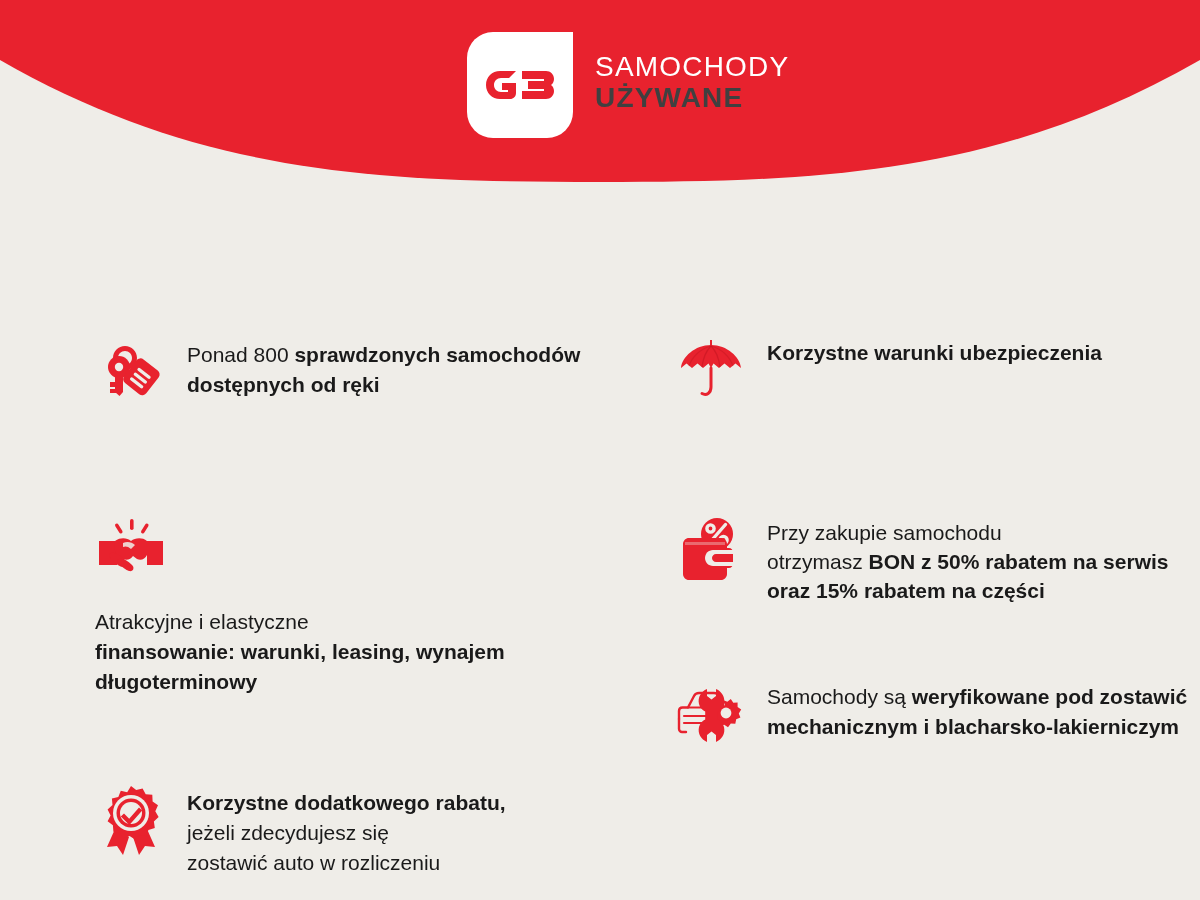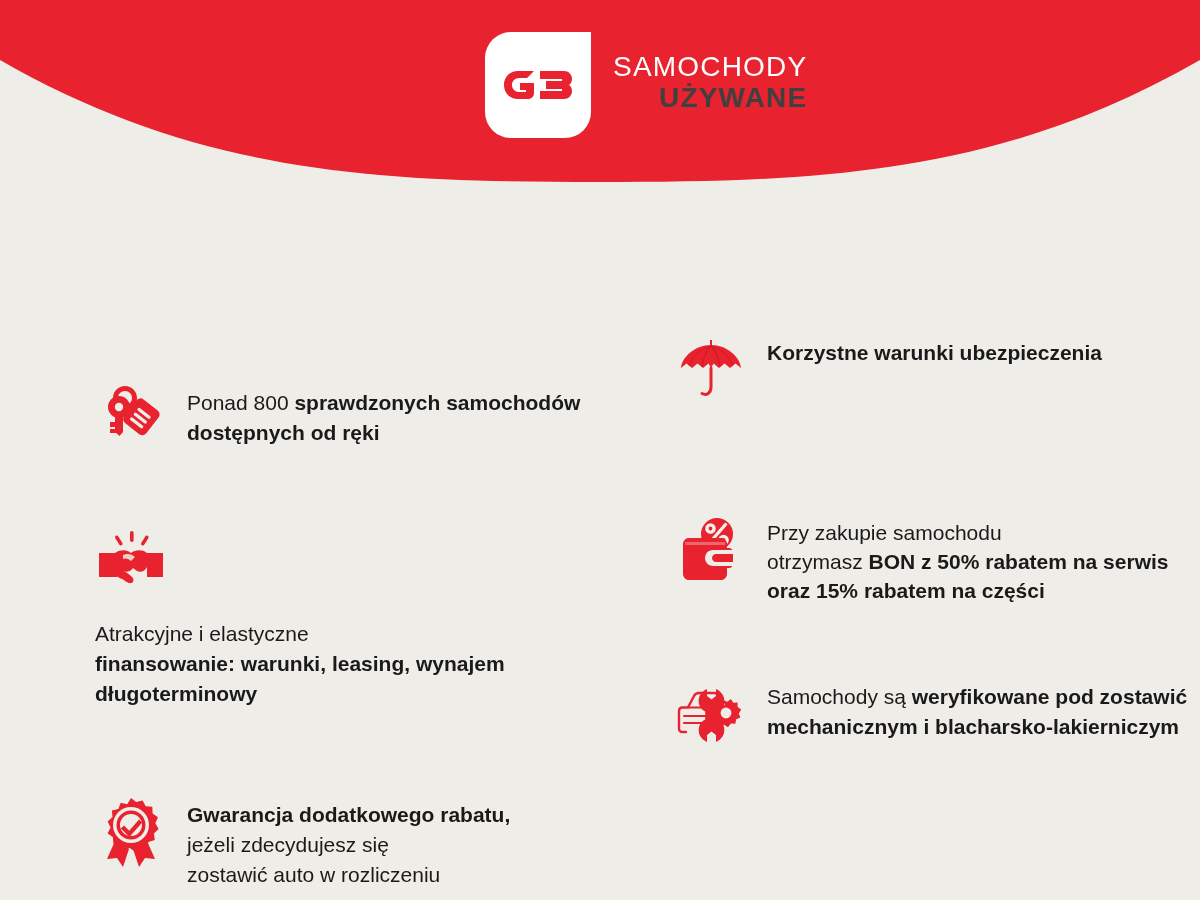--- a/index.html
+++ b/index.html
@@ -23,26 +23,25 @@
   .header-curve {
     position:absolute;
     top:0; left:0;
     width:1200px;
     height:200px;
     display:block;
   }
   .logo-wrap {
     position:absolute;
     top:32px;
-    left:485px;
+    left:467px;
     display:flex;
     align-items:center;
     gap:22px;
     z-index:3;
-    text-align:right;
   }
   .logo-mark {
     width:106px;
     height:106px;
     background:#FFFFFF;
     border-radius:26px 0 26px 26px;
     display:flex;
     align-items:center;
     justify-content:center;
   }
@@ -105,21 +104,21 @@
     line-height:1.42;
     color:#1A1A1A;
     padding-top:4px;
     max-width:440px;
   }
   .feature-text b { font-weight:bold; }
 
   .feature-text.tight { line-height:1.38; }
 
   
-  .col-left  .f1 { margin-top:18px;align-items:flex-end; }
+  .col-left  .f1 { margin-top:6px; }
   .col-left  .f2 { margin-top:32px;flex-direction:column; }
   .col-left  .f3 { margin-top:45px; }
   .col-right .f1 { margin-top:4px; }
   .col-right .f2 { margin-top:38px; }
   .col-right .f3 { margin-top:20px; }
 
   .feature-icon.umbrella { padding-top:0; }
 </style>
 </head>
 <body>
@@ -210,21 +209,21 @@
             <path d="M32,1 L37.2,5.1 L43.6,3.4 L46.7,9.2 L53.3,9.8 L53.6,16.4 L59,20.2 L56.3,26.2 L59.6,32 L54.9,36.6 L55.8,43.1 L49.4,44.9 L47.2,51.2 L40.8,50.1 L36,54.6 L30.6,51.1 L24.6,53.2 L21,47.7 L14.4,46.8 L13.9,40.2 L8.6,36.3 L11.6,30.4 L8.6,24.5 L13.5,20.1 L12.9,13.5 L19.3,11.9 L21.8,5.8 L28.2,7.2 Z"></path>
 
             <circle cx="32" cy="28" r="18" fill="#EFEDE8"></circle>
             <circle cx="32" cy="28" r="14.5" fill="#E8222E"></circle>
             <circle cx="32" cy="28" r="11" fill="#EFEDE8"></circle>
 
             <path d="M25,28.5 L30.2,33.8 L40,22.6 L43.2,25.6 L30.4,40 L21.8,31.6 Z" fill="#E8222E"></path>
           </g>
         </svg>
       </div>
-      <div class="feature-text"><b>Gwarancja dodatkowego rabatu,</b><br>jeżeli zdecydujesz się<br>zostawić auto w rozliczeniu</div>
+      <div class="feature-text"><b>Korzystne dodatkowego rabatu,</b><br>jeżeli zdecydujesz się<br>zostawić auto w rozliczeniu</div>
     </div>
 
   </div>
 
   <div class="col col-right">
 
     <div class="feature f1">
       <div class="feature-icon umbrella">
         <svg width="66" height="60" viewBox="0 0 66 60">
           <g>

